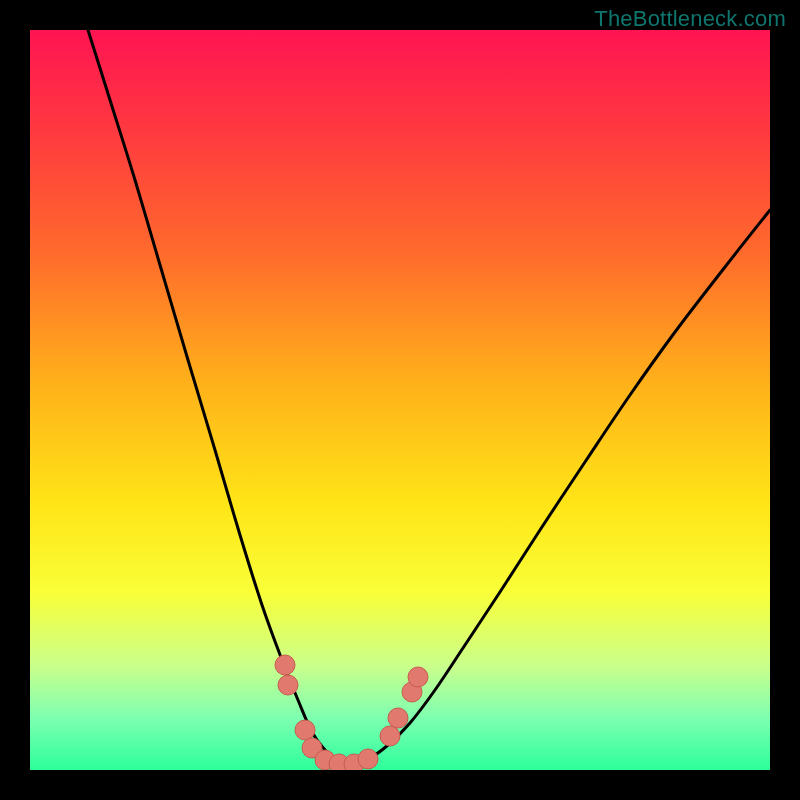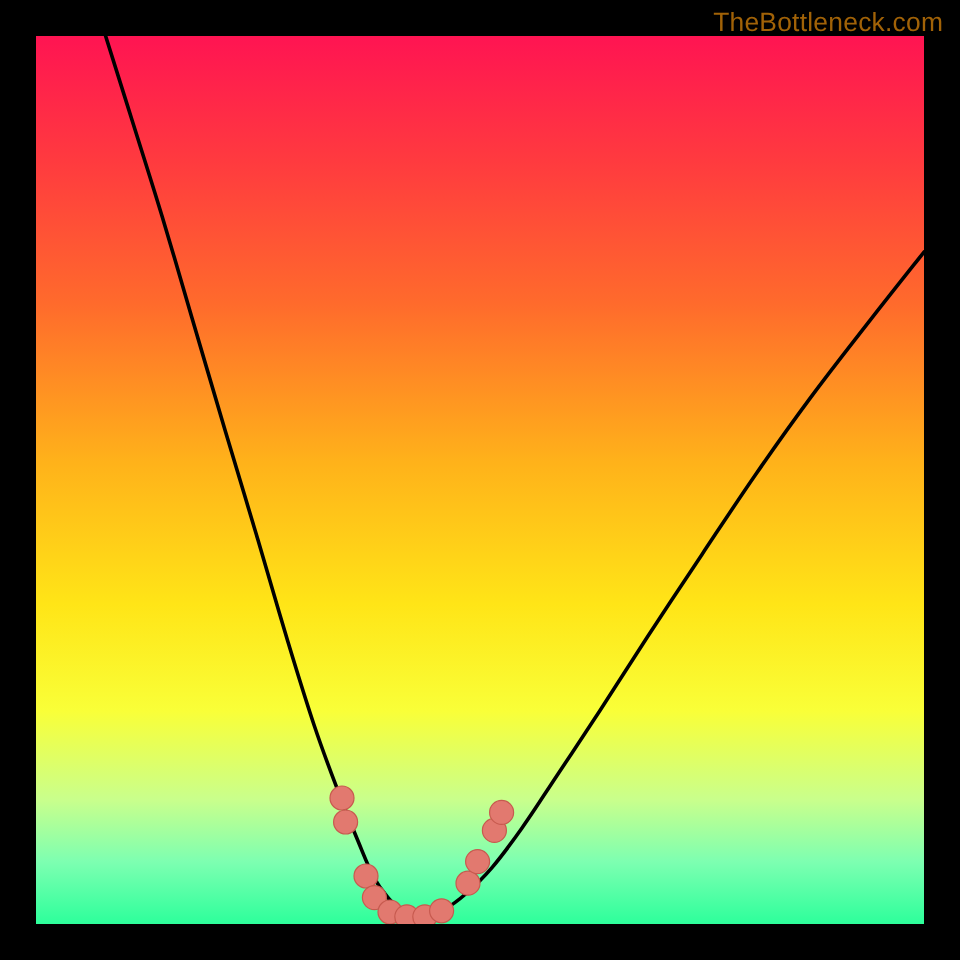--- a/index.html
+++ b/index.html
@@ -22,21 +22,21 @@
     top: 30px;
     left: 30px;
     width: 740px;
     height: 740px;
     overflow: hidden;
   }
   .watermark {
     position: absolute;
     top: 6px;
     right: 14px;
-    color: #a16207;
+    color: #0f766e;
     font-size: 22px;
     letter-spacing: 0.2px;
     font-weight: 400;
   }
   svg {
     display: block;
   }
 </style>
 </head>
 <body>

